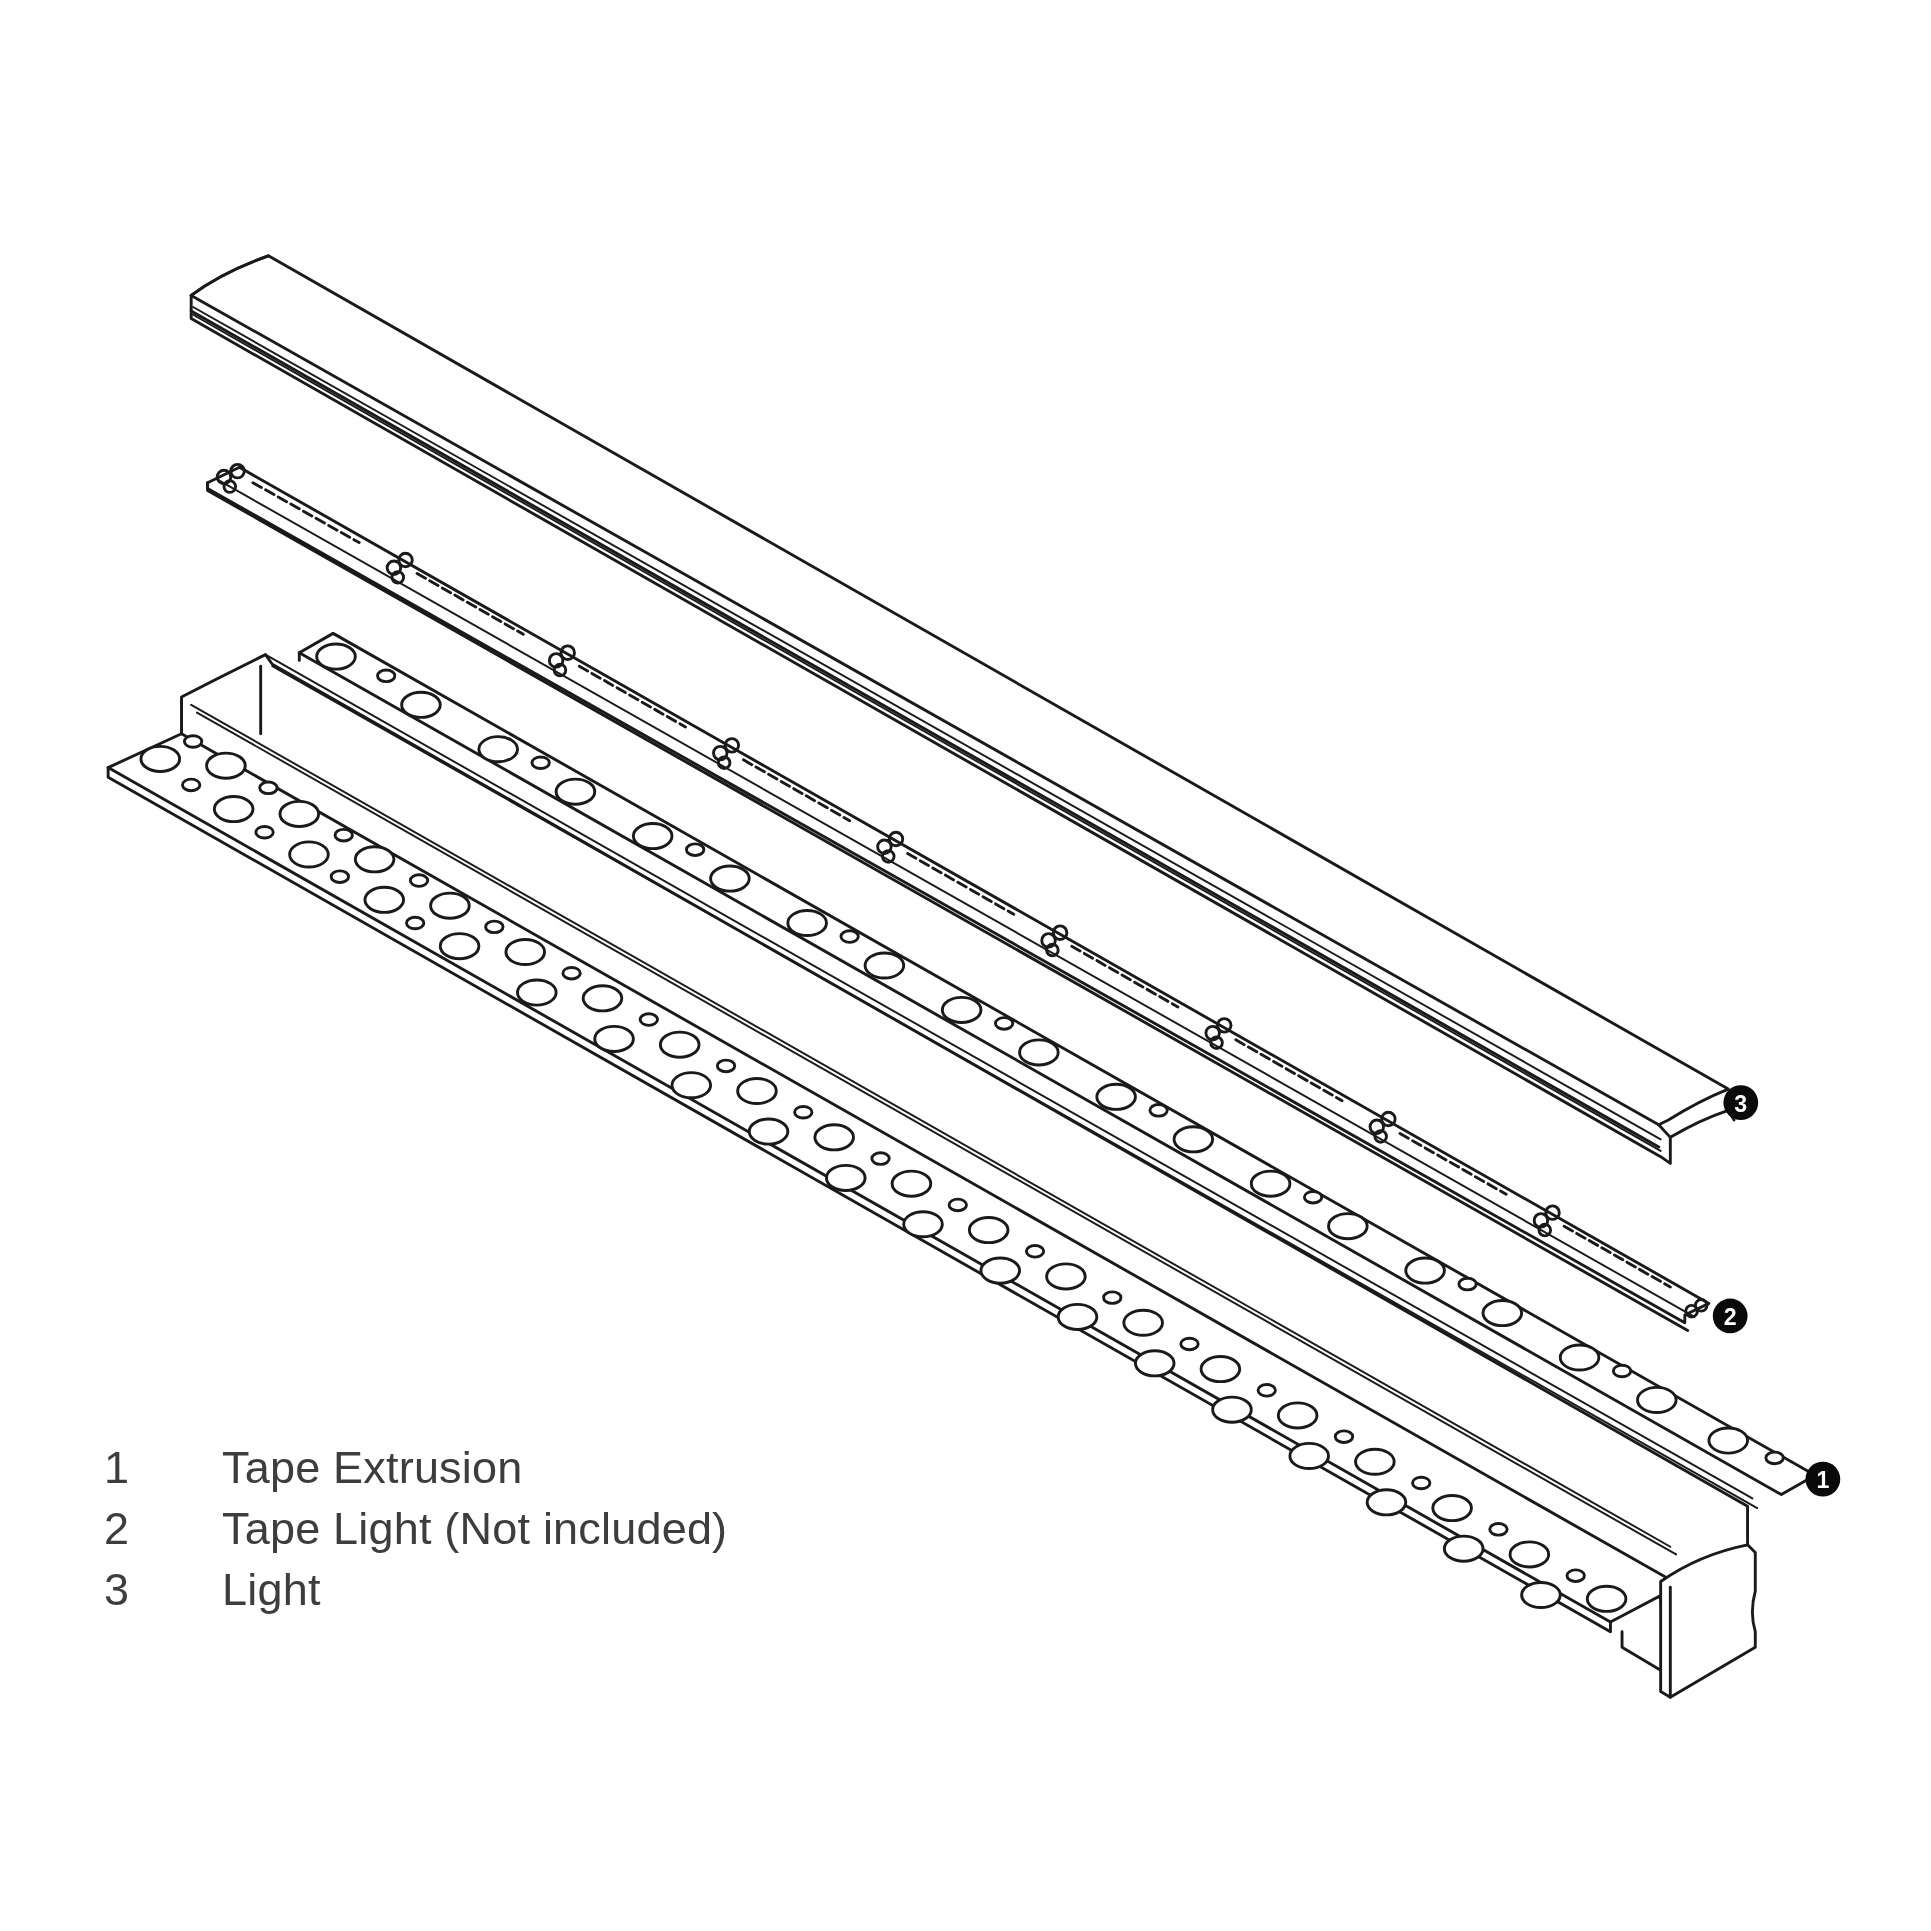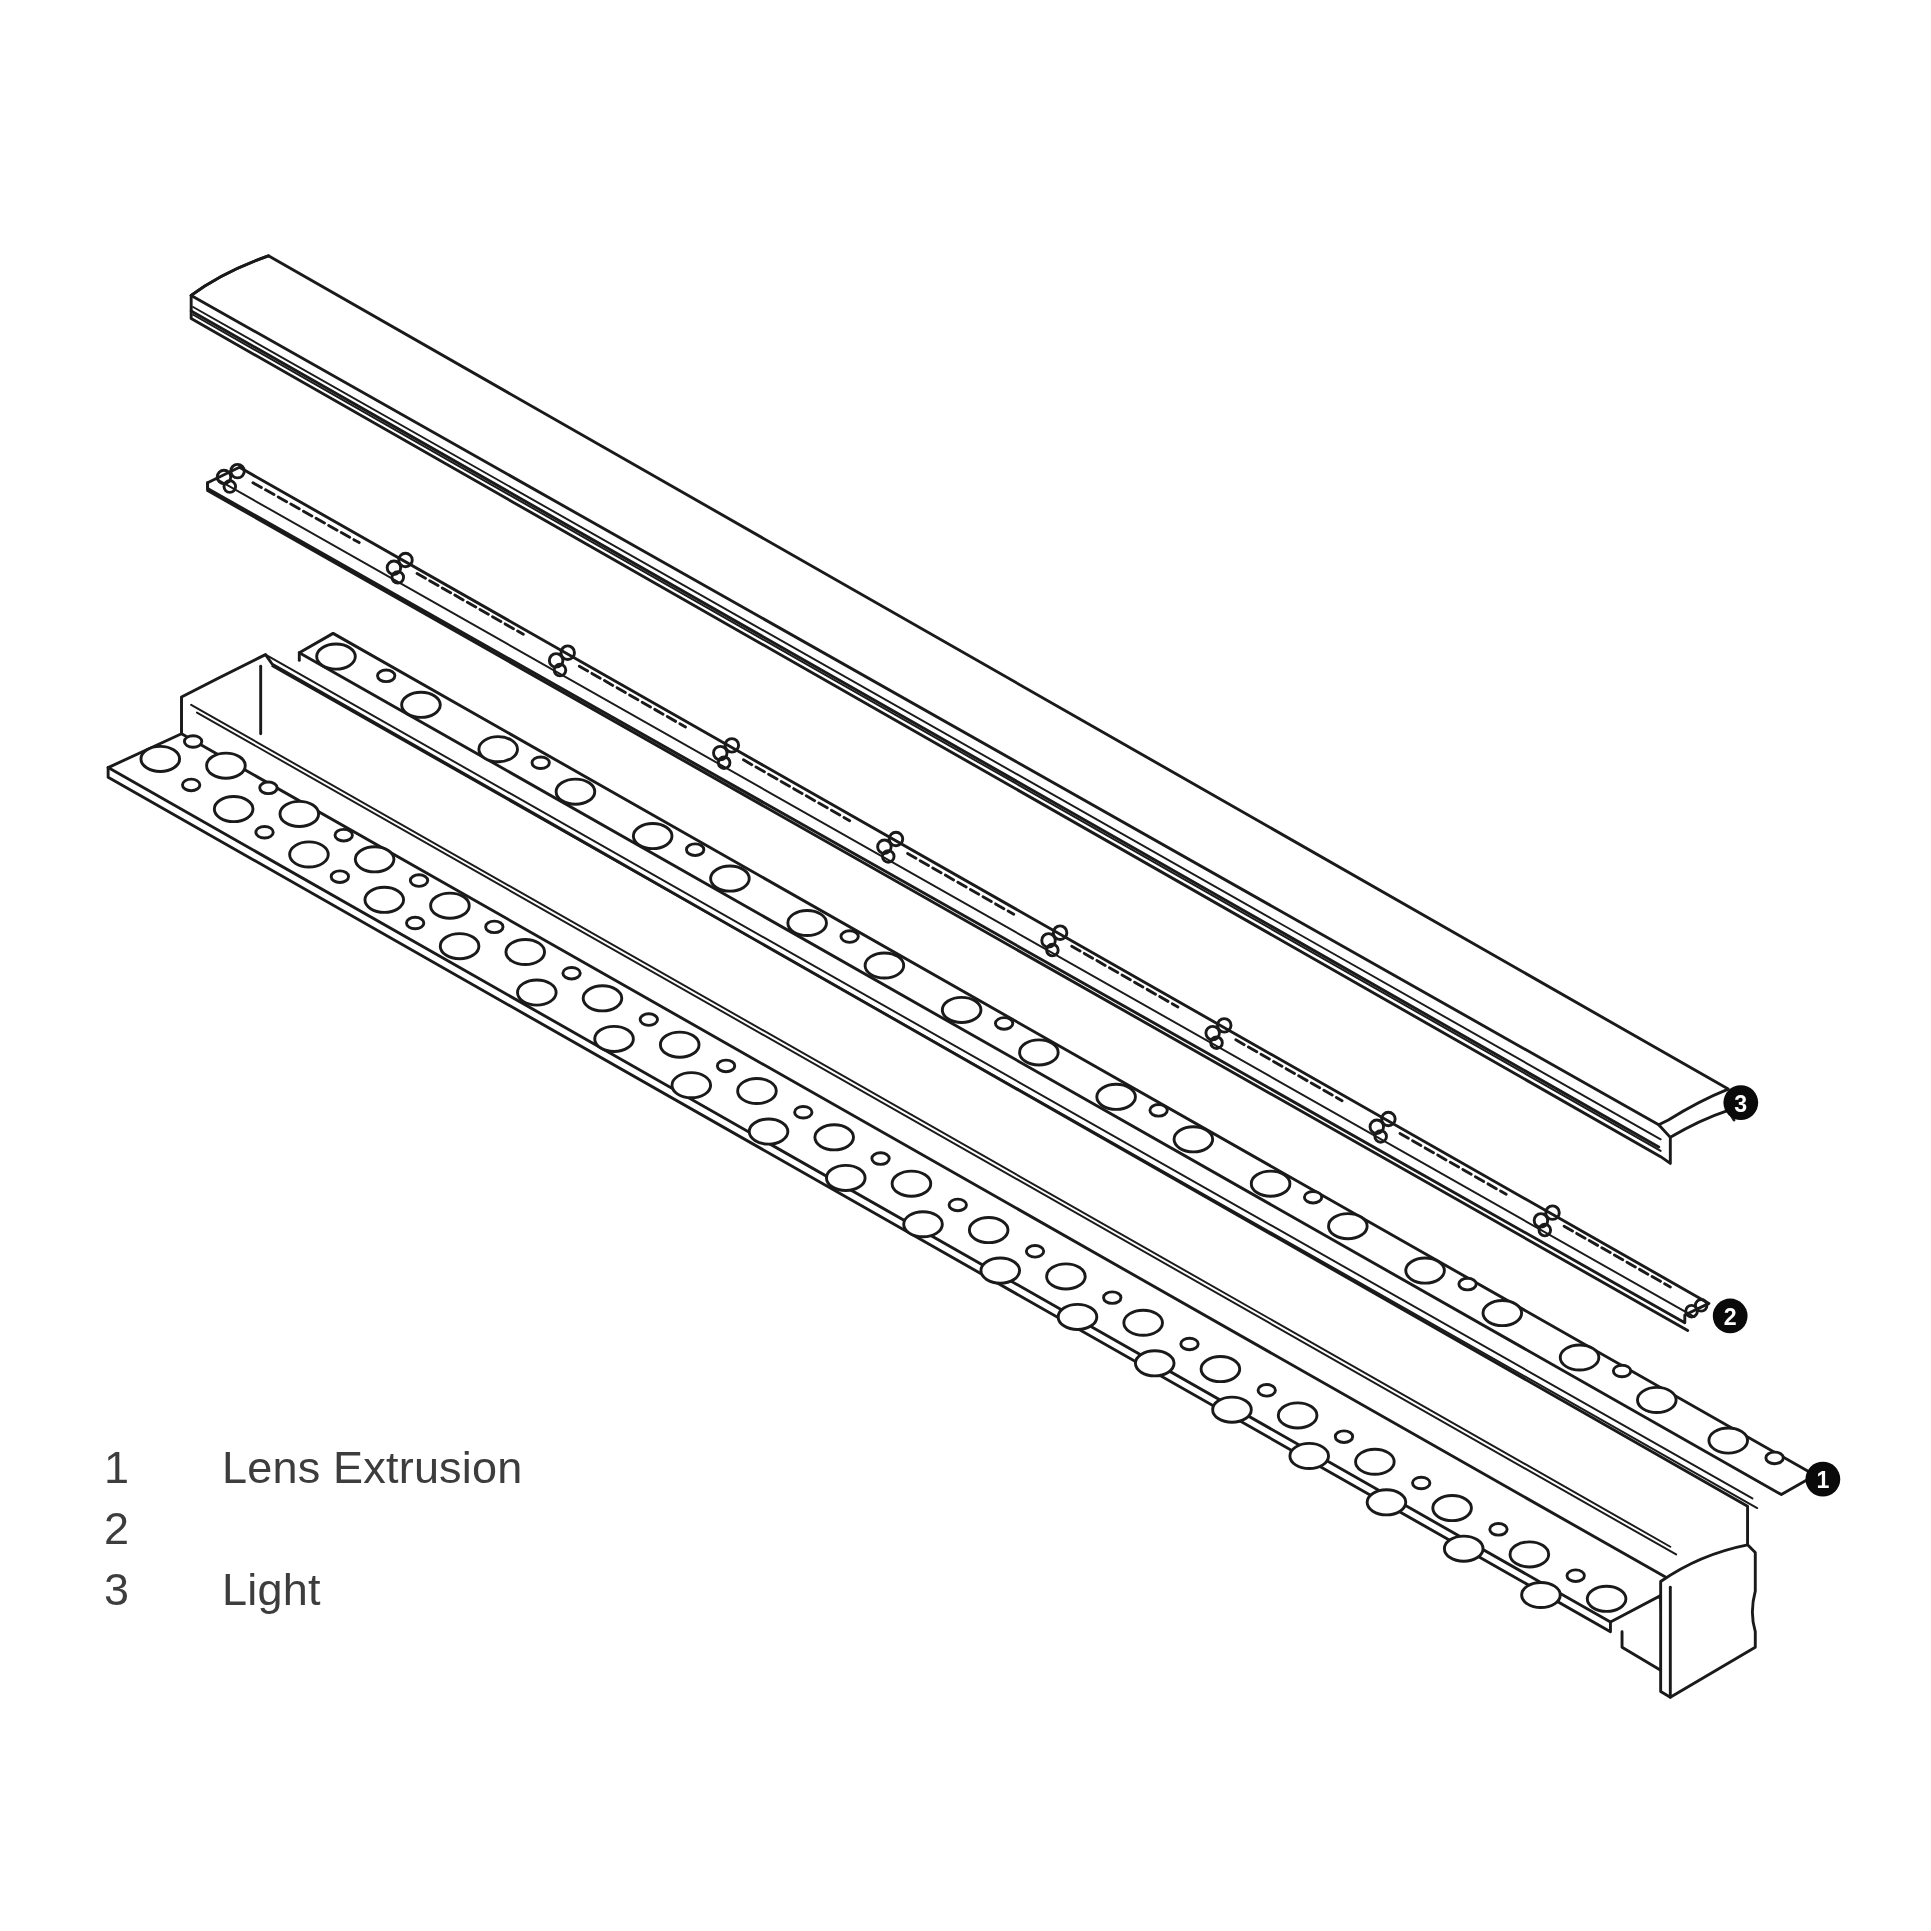--- a/index.html
+++ b/index.html
@@ -213,23 +213,24 @@
   </g>
   <g>
     <circle class="callout-circle" cx="1803" cy="1142" r="18"></circle>
     <text class="callout-text" x="1803" y="1143">3</text>
   </g>
 </svg>
 
 <div class="legend">
   <div class="legend-row">
     <span class="legend-num">1</span>
-    <span class="legend-label">Lens Extrusion</span>
+    <span class="legend-label">Tape Extrusion</span>
   </div>
   <div class="legend-row">
     <span class="legend-num">2</span>
+    <span class="legend-label">Tape Light (Not included)</span>
   </div>
   <div class="legend-row">
     <span class="legend-num">3</span>
     <span class="legend-label">Light</span>
   </div>
 </div>
 
 
 </body></html>

